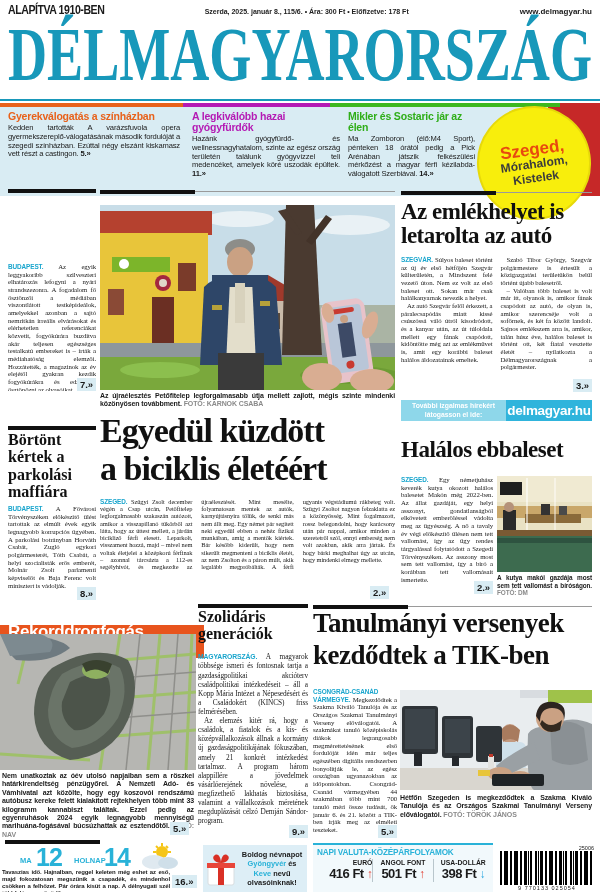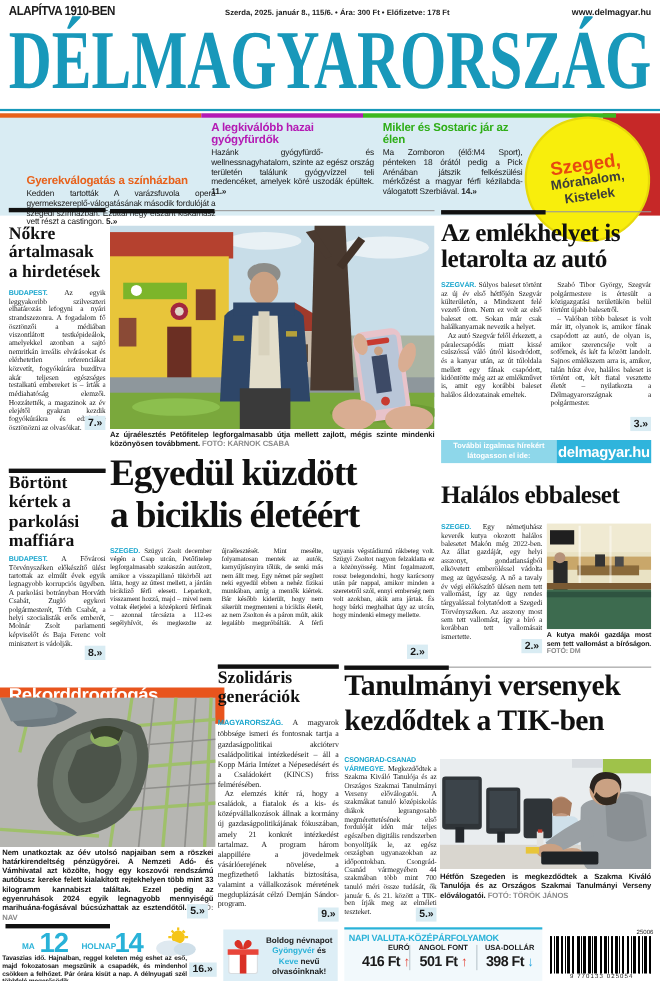--- a/index.html
+++ b/index.html
@@ -95,21 +95,21 @@
     <text x="292" y="68" text-anchor="middle" textLength="584" lengthAdjust="spacingAndGlyphs" font-family="Liberation Serif, serif" font-weight="bold" font-size="76" fill="#1898ba">DÉLMAGYARORSZÁG</text>
   </svg>
   <div class="abs masthead-rule" style="left:0;top:99px;width:600px;"></div>
 
   <div class="abs teaser-bg" style="left:0;top:103px;width:548px;height:93px;"></div>
   <div class="abs redbox" style="left:548px;top:103px;width:52px;height:93px;"></div>
   <div class="abs tbar" style="left:0;top:103px;width:183px;background:#e8611a;"></div>
   <div class="abs tbar" style="left:183px;top:103px;width:147px;background:#b41ab4;"></div>
   <div class="abs tbar" style="left:330px;top:103px;width:230px;background:#3db81e;"></div>
 
-  <div class="abs teaser" style="left:24px;top:111px;width:172px;margin-top:48px;">
+  <div class="abs teaser" style="left:8px;top:111px;width:172px;">
     <h3 style="color:#e8611a;">Gyerekválogatás a színházban</h3>
     <p><span>Kedden tartották A varázsfuvola opera gyermekszereplő-válogatásának második fordulóját a szegedi színházban. Ezúttal négy elszánt kiskamasz vett részt a castingon.</span>
        <b class="tpage">5.»</b></p>
   </div>
   <div class="abs teaser" style="left:192px;top:111px;width:148px;">
     <h3 style="color:#b41ab4;">A legkiválóbb hazai gyógyfürdők</h3>
     <p><span>Hazánk gyógyfürdő- és wellnessnagyhatalom, szinte az egész ország területén találunk gyógyvízzel teli medencéket, amelyek köré uszodák épültek.</span>
        <b class="tpage">11.»</b></p>
   </div>
   <div class="abs teaser" style="left:348px;top:111px;width:127px;">
@@ -127,21 +127,20 @@
   <div class="abs rule full" style="left:8px;top:190px;width:88px;">
       <i></i>
     </div>
   <div class="abs rule part" style="left:100px;top:190px;width:295px;">
       <i></i>
     </div>
   <div class="abs rule part" style="left:401px;top:190px;width:191px;">
       <i></i>
     </div>
 
-  <h2 class="abs hl h-small" style="left:8px;top:204px;width:88px;">Nőkre ártalmasak a hirdetések</h2>
   <div class="abs body" style="left:8px;top:263px;width:88px;height:128px;">
     <p><b class="kicker">BUDAPEST.</b>
        <span>Az egyik leggyakoribb szilveszteri elhatározás lefogyni a nyári strandszezonra. A fogadalom fő ösztönzői a médiában viszontlátott testképideálok, amelyekkel azonban a sajtó nemritkán irreális elvárásokat és elérhetetlen referenciákat közvetít, fogyókúrára buzdítva akár teljesen egészséges testalkatú embereket is – írták a médiahatóság elemzői. Hozzátették, a magazinok az év elejétől gyakran kezdik fogyókúrákra és edzésekre ösztönözni az olvasóikat.</span></p>
     <span class="pref">7.»</span>
   </div>
 
   <div class="abs rule full" style="left:8px;top:424px;width:88px;">
       <i></i>
     </div>
   <h2 class="abs hl h-small" style="left:8px;top:431px;width:88px;">Börtönt kértek a parkolási maffiára</h2>

